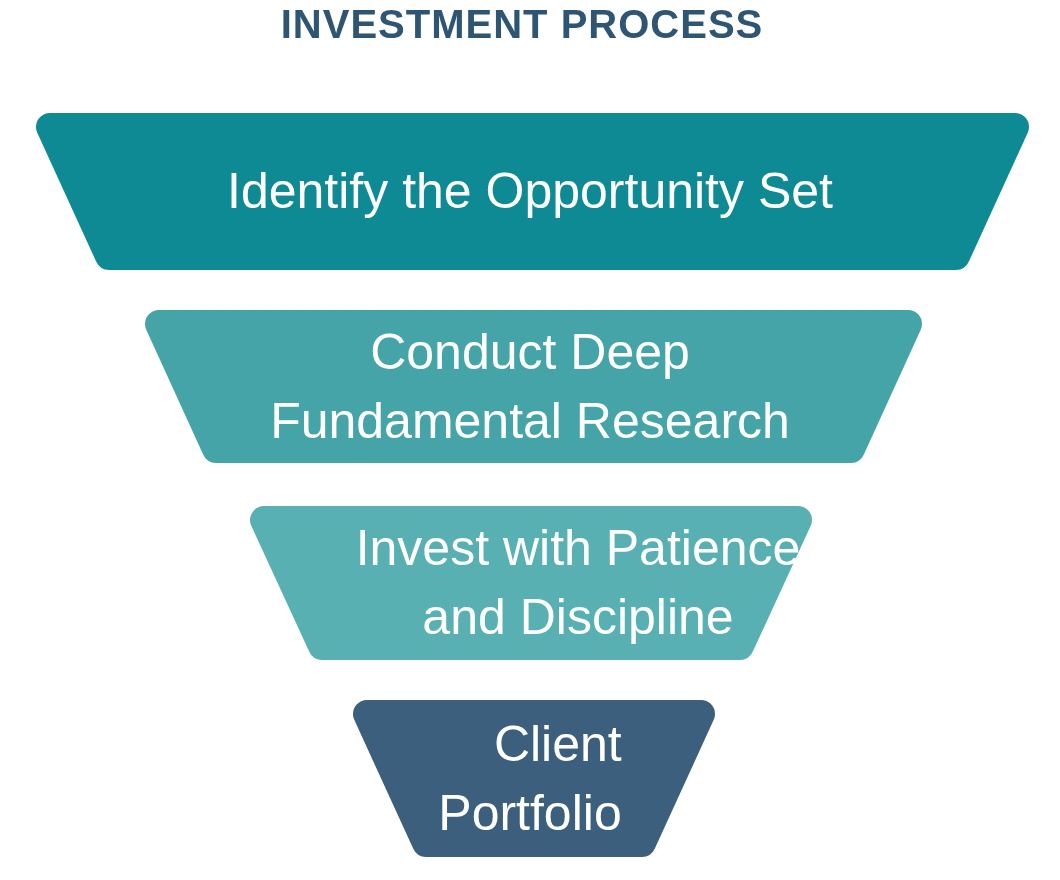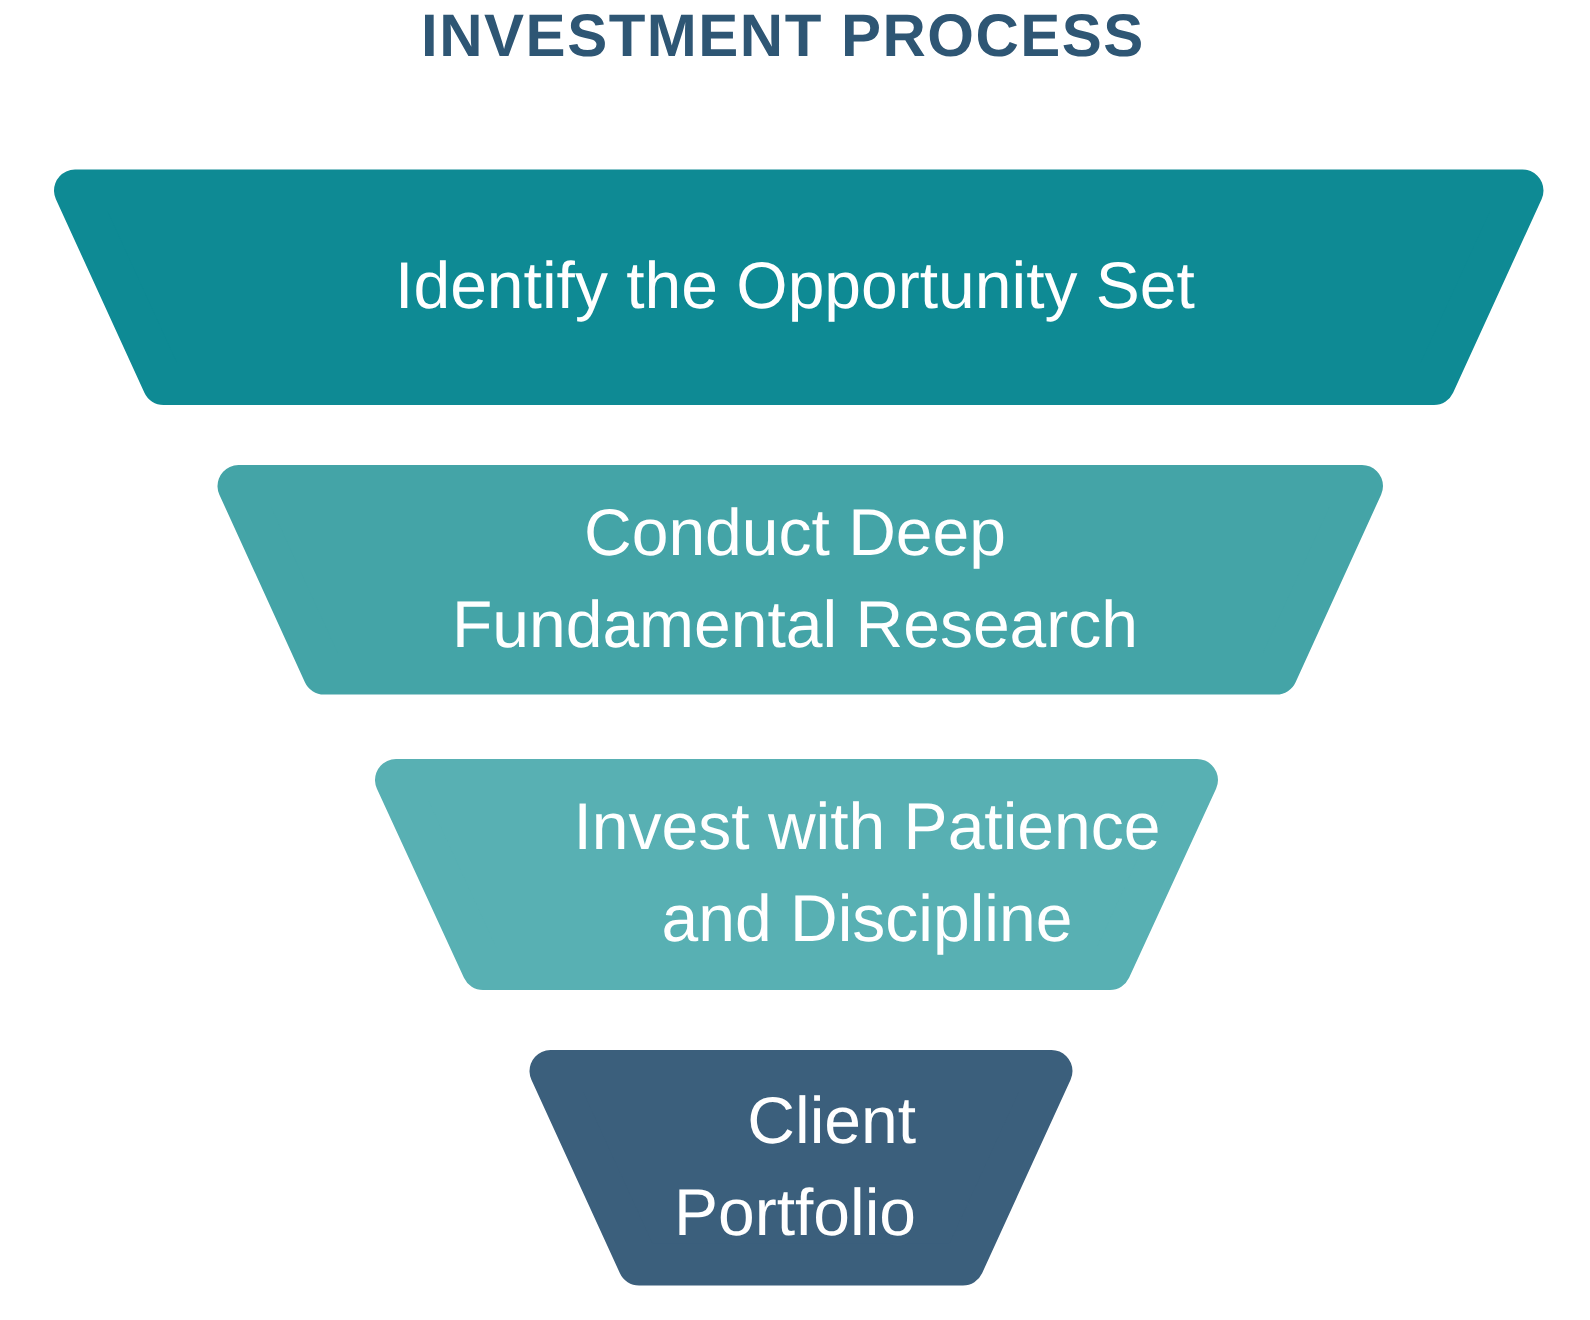--- a/index.html
+++ b/index.html
@@ -38,21 +38,21 @@
   }
   .stage-label {
     position: absolute;
     left: 0;
     width: 1060px;
     display: flex;
     align-items: center;
     justify-content: center;
     text-align: center;
     color: #ffffff;
-    font-size: 44px;
+    font-size: 50px;
     font-weight: 400;
     line-height: 1.38;
     white-space: pre-line;
     pointer-events: none;
   }
   .stage-label.s1 { top: 113px; height: 157px; }
   .stage-label.s2 { top: 310px; height: 153px; }
   .stage-label.s3 { top: 506px; height: 154px; padding-left: 48px; }
   .stage-label.s4 { top: 700px; height: 157px; text-align: right; }
 </style>

